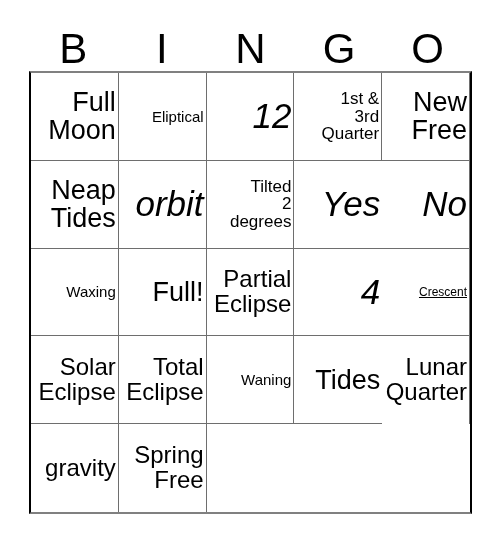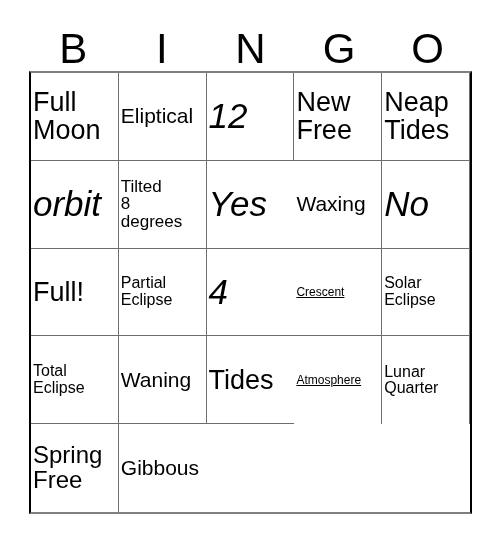--- a/index.html
+++ b/index.html
@@ -61,21 +61,21 @@
     background: #ffffff;
   }
 
   .cell {
     box-sizing: border-box;
     border-right: 1px solid #6e6e6e;
     border-bottom: 1px solid #6e6e6e;
     display: flex;
     align-items: center;
     justify-content: center;
-    text-align: left;
+    text-align: right;
     padding: 1px 2px;
     background: #ffffff;
     overflow: hidden;
   }
   .cell.col-last { border-right: none; }
   .cell.row-last { border-bottom: none; }
 
   .cell-text {
     display: block;
     width: 100%;
@@ -83,23 +83,23 @@
     white-space: pre-line;
     font-family: "Liberation Sans", sans-serif;
     font-weight: 400;
     color: #000000;
   }
 
   
   .fs-xxl .cell-text { font-size: 35px; font-style: italic; }
   .fs-xl  .cell-text { font-size: 27px; }
   .fs-lg  .cell-text { font-size: 24px; }
-  .fs-md  .cell-text { font-size: 16px; }
+  .fs-md  .cell-text { font-size: 24px; }
   .fs-sm  .cell-text { font-size: 17px; }
-  .fs-xs  .cell-text { font-size: 21px; }
+  .fs-xs  .cell-text { font-size: 15px; }
   .fs-xxs .cell-text { font-size: 12px; text-decoration: underline; }
 </style>
 </head>
 <body>
 
 <div id="card">
 
   <div id="header-row">
     <div class="header-letter">B</div>
     <div class="header-letter">I</div>
@@ -113,46 +113,51 @@
     <div class="cell fs-xl">
         <span class="cell-text">Full
 Moon</span>
       </div>
     <div class="cell fs-xs">
         <span class="cell-text">Eliptical</span>
       </div>
     <div class="cell fs-xxl">
         <span class="cell-text">12</span>
       </div>
+    <div class="cell fs-sm">
+        <span class="cell-text">1st &amp;
+3rd
+Quarter</span>
+      </div>
 
     <div class="cell fs-xl">
         <span class="cell-text">New
 Free</span>
       </div>
     <div class="cell fs-xl">
         <span class="cell-text">Neap
 Tides</span>
       </div>
     <div class="cell fs-xxl">
         <span class="cell-text">orbit</span>
       </div>
     <div class="cell fs-sm">
         <span class="cell-text">Tilted
-8
+2
 degrees</span>
       </div>
     <div class="cell fs-xxl col-last">
         <span class="cell-text">Yes</span>
       </div>
 
+    <div class="cell fs-xxl">
+        <span class="cell-text">No</span>
+      </div>
     <div class="cell fs-xs">
         <span class="cell-text">Waxing</span>
-      </div>
-    <div class="cell fs-xxl">
-        <span class="cell-text">No</span>
       </div>
     <div class="cell fs-xl">
         <span class="cell-text">Full!</span>
       </div>
     <div class="cell fs-md">
         <span class="cell-text">Partial
 Eclipse</span>
       </div>
     <div class="cell fs-xxl col-last">
         <span class="cell-text">4</span>
@@ -169,29 +174,26 @@
         <span class="cell-text">Total
 Eclipse</span>
       </div>
     <div class="cell fs-xs">
         <span class="cell-text">Waning</span>
       </div>
     <div class="cell fs-xl col-last">
         <span class="cell-text">Tides</span>
       </div>
 
-    <div class="cell fs-xxs row-last">
-        <span class="cell-text">Atmosphere</span>
-      </div>
     <div class="cell fs-md row-last">
         <span class="cell-text">Lunar
 Quarter</span>
       </div>
     <div class="cell fs-lg row-last">
+        <span class="cell-text">gravity</span>
+      </div>
+    <div class="cell fs-lg row-last">
         <span class="cell-text">Spring
 Free</span>
-      </div>
-    <div class="cell fs-xs row-last col-last">
-        <span class="cell-text">Gibbous</span>
       </div>
 
   </div>
 </div>
 
 </body></html>

